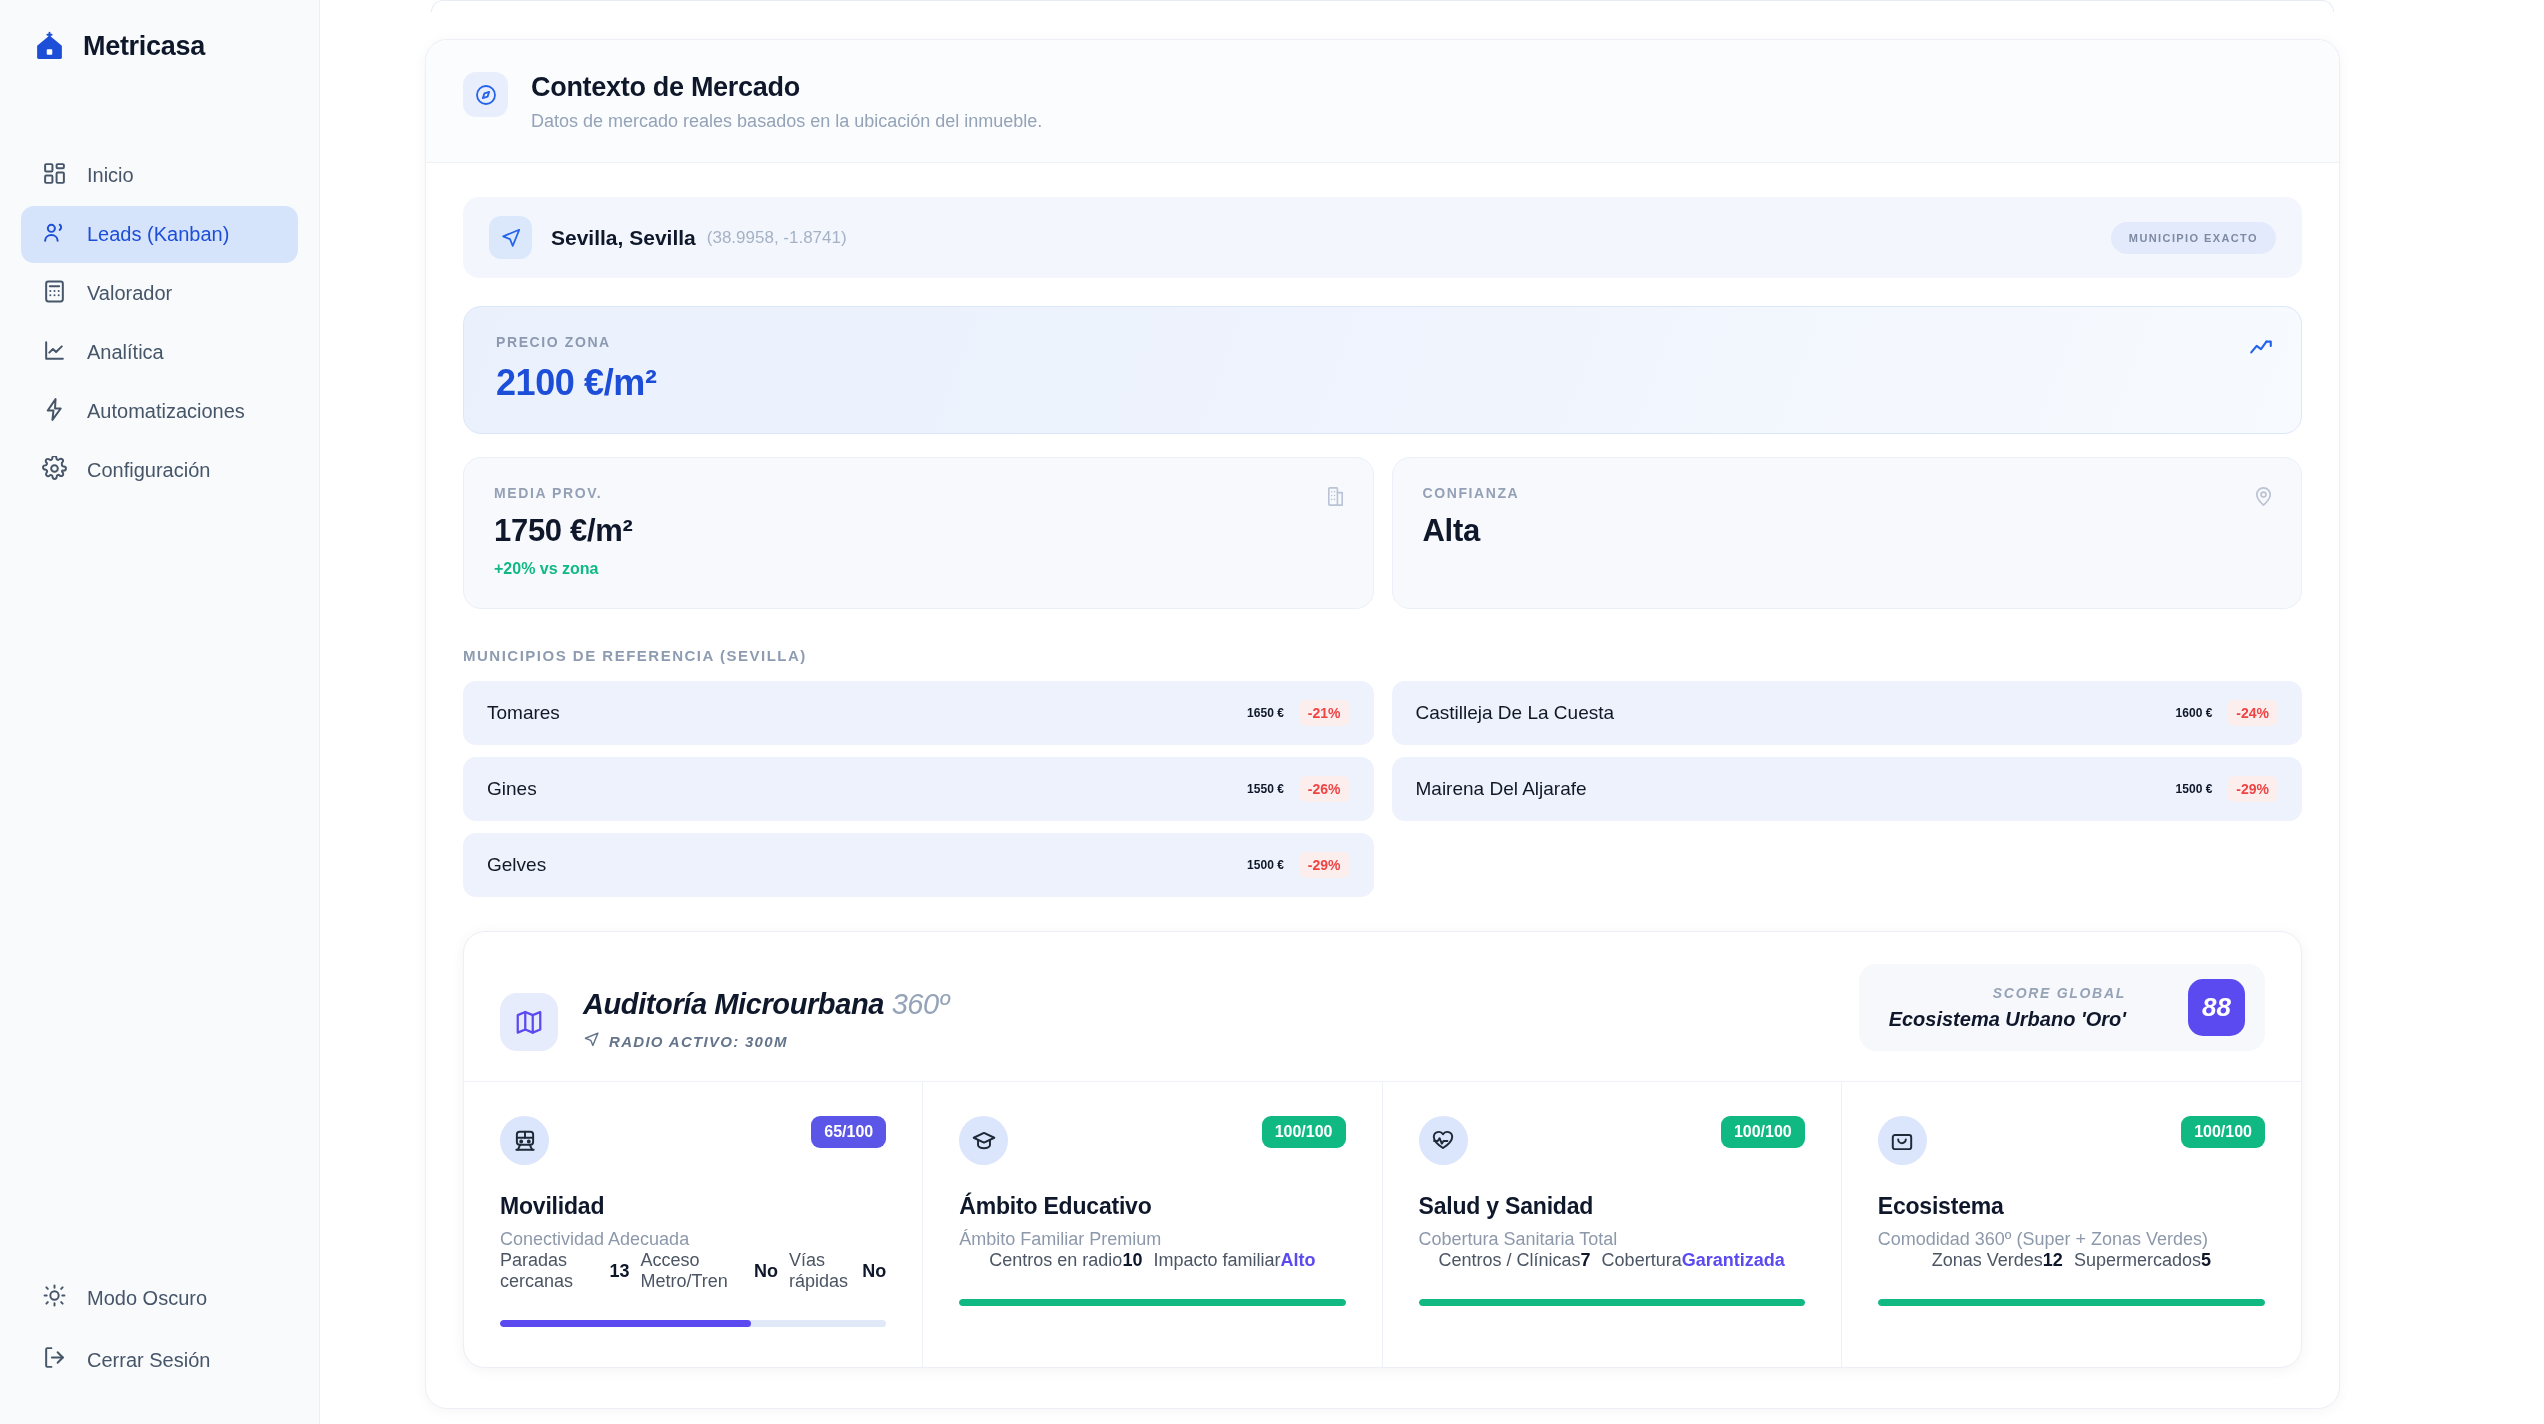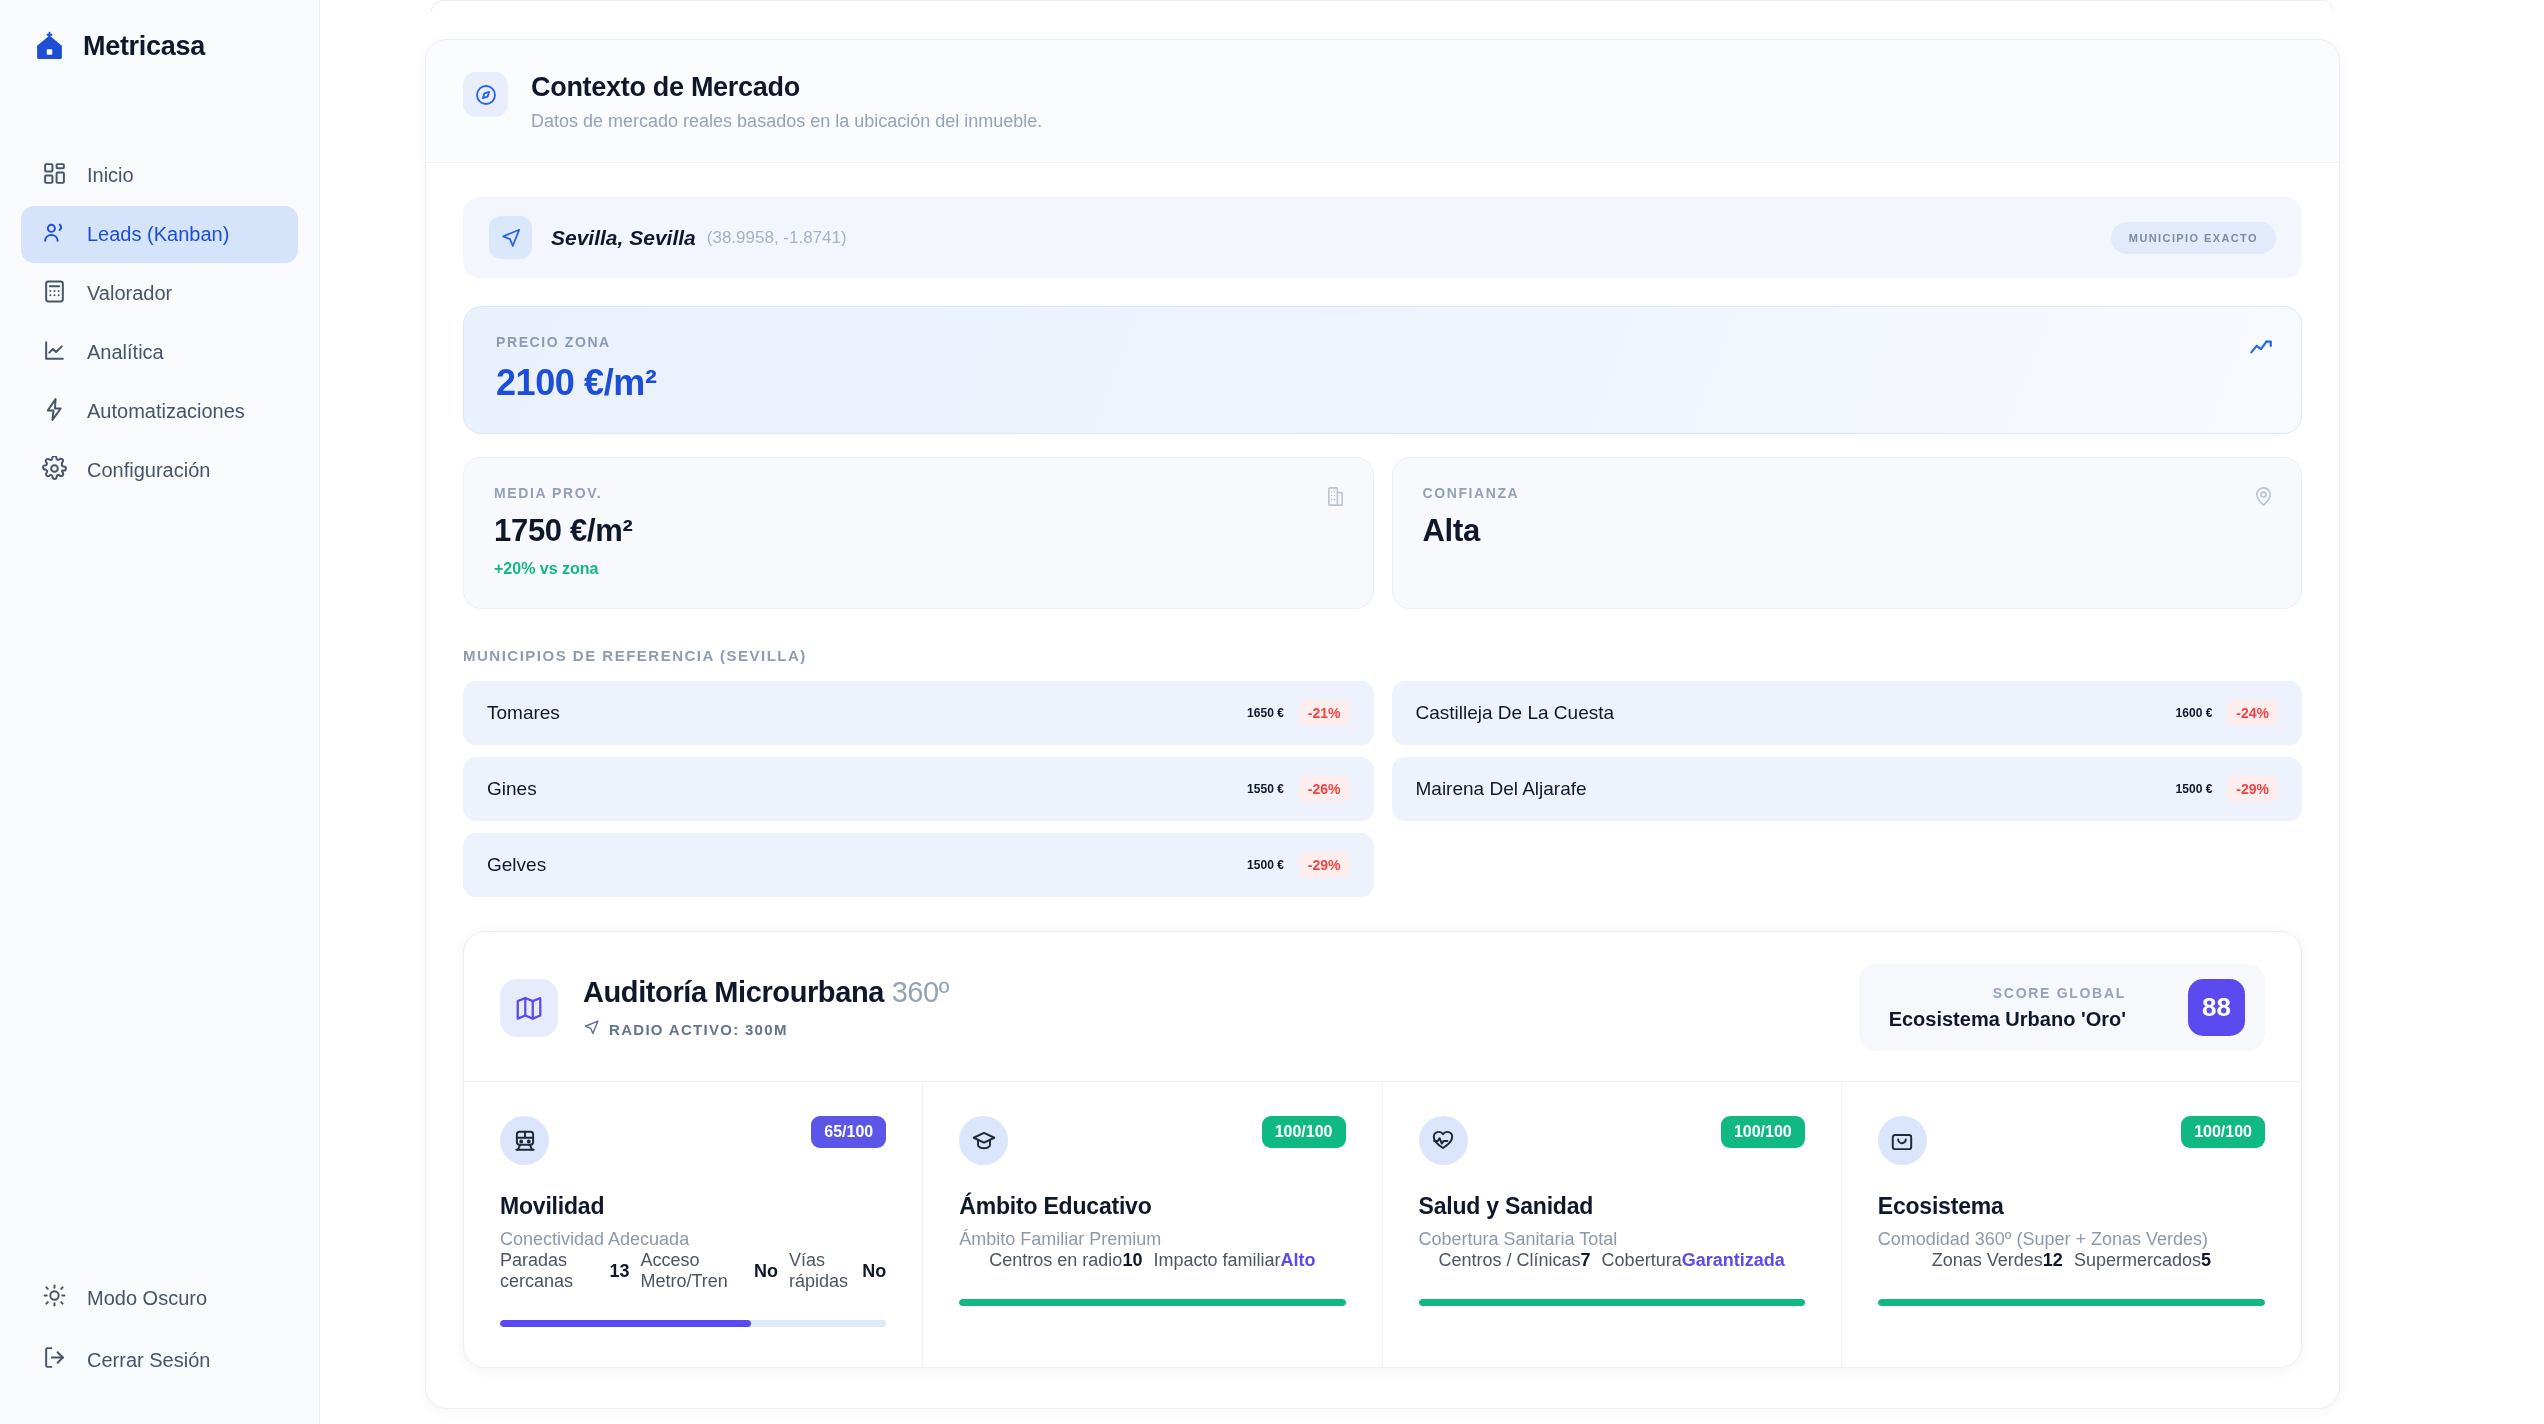--- a/index.html
+++ b/index.html
@@ -93,21 +93,21 @@
     border-radius: 16px;
     padding: 19px 26px;
     margin-bottom: 28px;
   }
   .loc-icon {
     width: 43px; height: 43px; flex: 0 0 43px; border-radius: 12px;
     background: #dbe8fc; display: flex; align-items: center; justify-content: center;
     margin-right: 19px;
   }
   .loc-icon svg { width: 22px; height: 22px; stroke: #2563eb; fill: none; }
-  .loc-name { font-size: 21px; font-weight: 700; color: #0f172a; font-style: italic; }
+  .loc-name { font-size: 21px; font-weight: 700; color: #0f172a; }
   .loc-coords { font-size: 17px; color: #a5b2c6; margin-left: 11px; }
   .loc-badge {
     margin-left: auto;
     background: #e3eafb; color: #7e8aa3;
     font-size: 11px; font-weight: 700; letter-spacing: 1.4px;
     padding: 10px 18px; border-radius: 999px;
   }
 
   
   .price-hero {
@@ -156,21 +156,21 @@
     background: #fdeeee; border-radius: 7px; padding: 5px 9px;
   }
   .muni-empty { visibility: hidden; }
 
   
   .audit-card {
     background: #ffffff; border: 1px solid #eceff6; border-radius: 22px;
     box-shadow: 0 2px 14px rgba(15,23,42,0.05);
     margin: 0 0 0 0;
   }
-  .audit-head { display: flex; align-items: center; padding: 32px 36px 30px 36px; }
+  .audit-head { display: flex; align-items: flex-end; padding: 32px 36px 30px 36px; font-style: italic; }
   .audit-icon {
     width: 58px; height: 58px; flex: 0 0 58px; border-radius: 17px;
     background: #e7ecfd; display: flex; align-items: center; justify-content: center;
     margin-right: 25px;
   }
   .audit-icon svg { width: 30px; height: 30px; stroke: #5b4af0; }
   .audit-title { font-size: 29px; font-weight: 700; color: #0f172a; letter-spacing: -0.4px; }
   .audit-title span.deg { color: #94a3b8; font-weight: 400; }
   .audit-radio {
     display: flex; align-items: center; gap: 9px;

